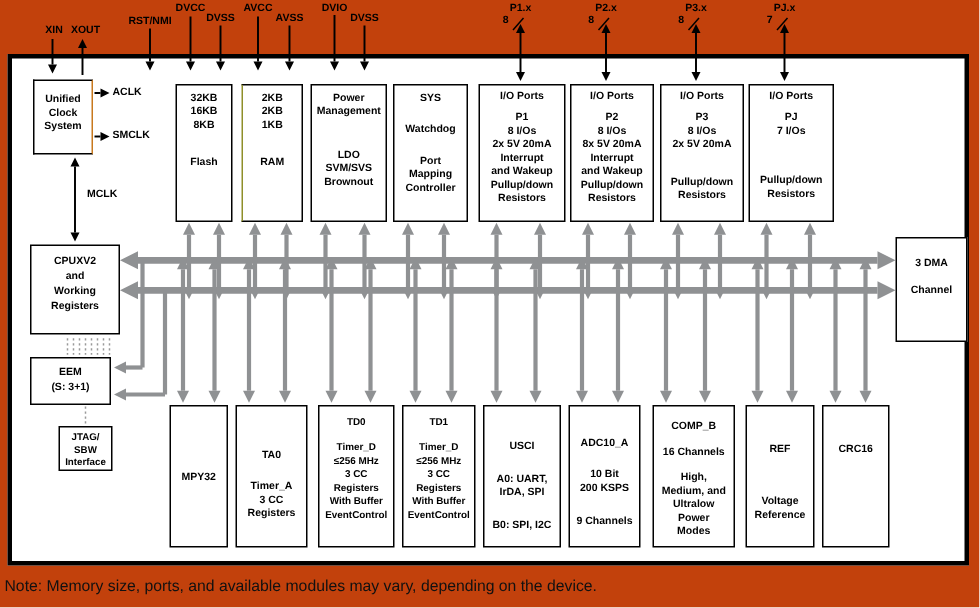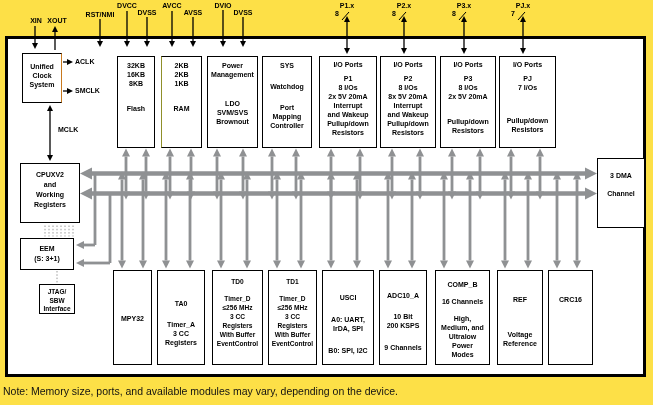--- a/index.html
+++ b/index.html
@@ -1,16 +1,16 @@
 <!DOCTYPE html>
 <html><head>
 <meta charset="utf-8">
 <style>
   html,body{margin:0;padding:0;background:#fff;}
-  #stage{position:relative;width:653px;height:405px;background:#fde047;overflow:hidden;
+  #stage{position:relative;width:653px;height:405px;background:#c2410c;overflow:hidden;
          font-family:"Liberation Sans",sans-serif;color:#000;}
   #outer{position:absolute;left:5px;top:36px;width:641px;height:341px;
          border:3px solid #000;box-sizing:border-box;background:#fff;}
   #wires{position:absolute;left:0;top:0;width:653px;height:405px;pointer-events:none;}
   .blk{position:absolute;background:#fff;border:1.6px solid #000;box-sizing:border-box;
        text-align:center;font-weight:bold;font-size:7px;line-height:9px;z-index:3;}
   .blk div{white-space:nowrap;}
   .lbl{position:absolute;font-weight:bold;font-size:7px;line-height:8px;
        white-space:nowrap;text-align:center;z-index:4;}
   .note{position:absolute;left:3px;top:385px;font-size:10.5px;font-weight:normal;

